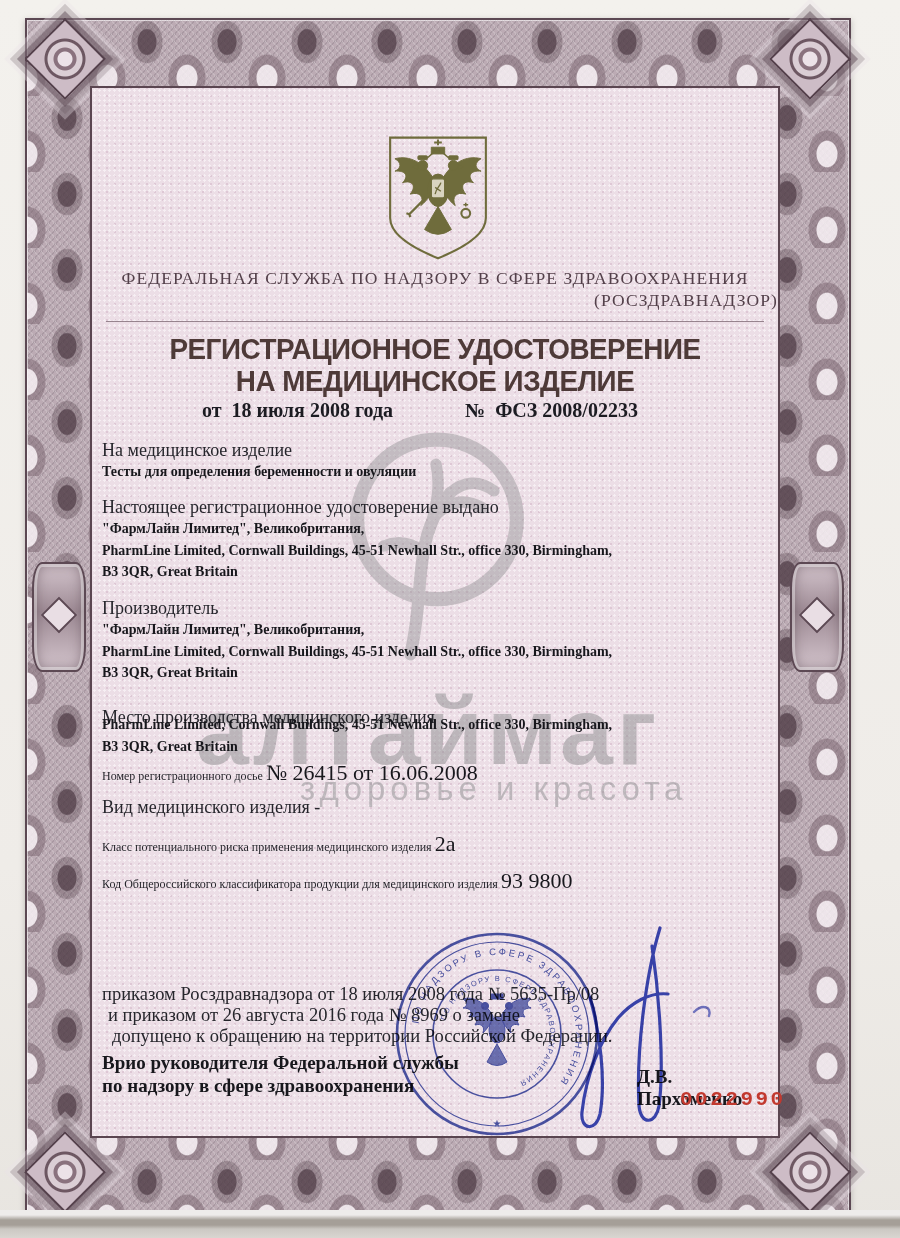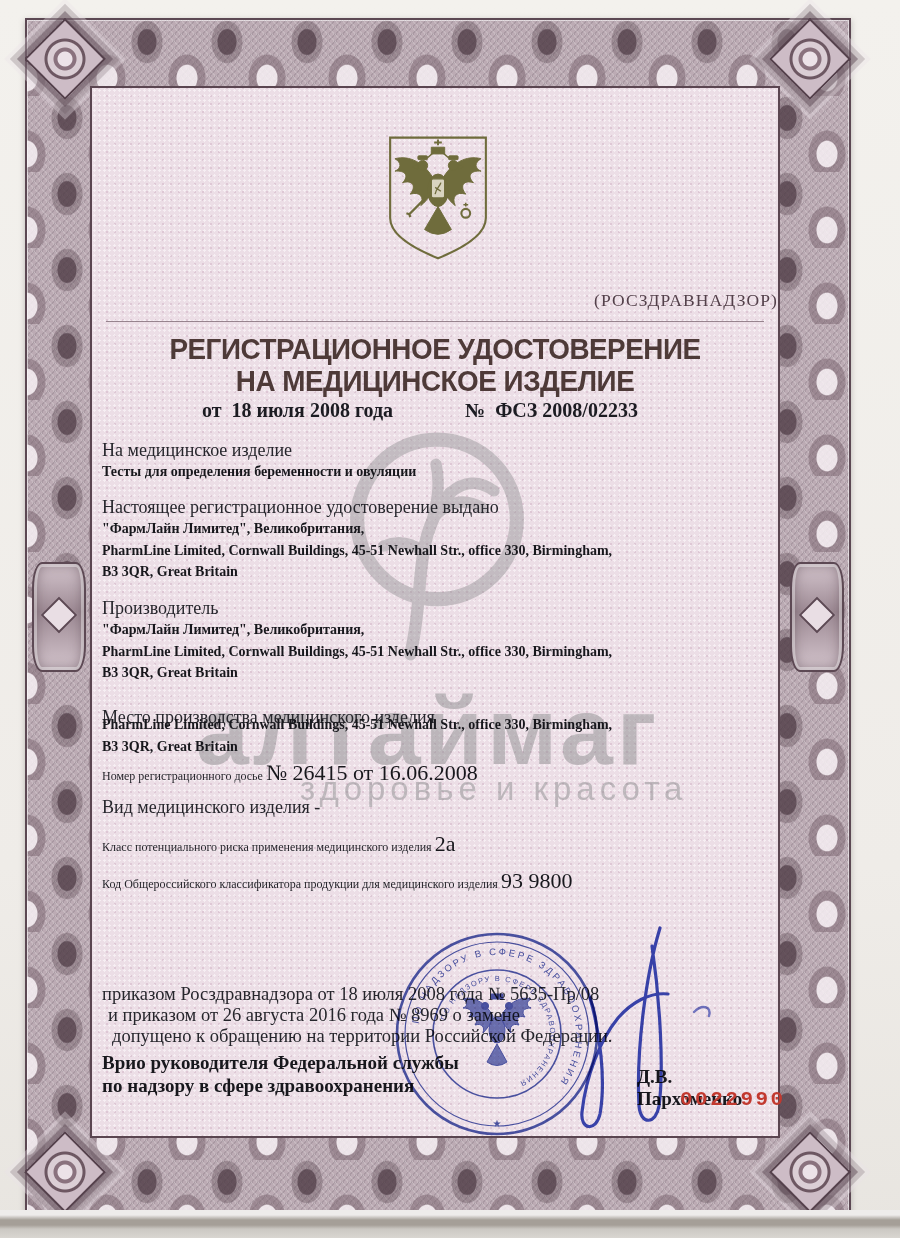--- a/index.html
+++ b/index.html
@@ -129,20 +129,21 @@
       <ellipse cx="60" cy="63" rx="11" ry="17"></ellipse>
       <path d="M60 80 L46 104 Q60 114 74 104 Z"></path>
       <path d="M52 66 L30 88 M30 88 l-3 -1 M30 88 l1 3" fill="none" stroke-width="2.4"></path>
       <circle cx="89" cy="87" r="4.6" fill="none" stroke-width="2.2"></circle>
       <path d="M89 80 v-4 M86.5 78 h5" fill="none" stroke-width="1.6"></path>
     </g>
     <rect x="53" y="51" width="14" height="20" rx="2" fill="#d9d4c0" stroke="#6f6c3c" stroke-width="1.4"></rect>
     <path d="M57 67 C58 61 62 59 63 55 M57 60 l6 4" fill="none" stroke="#6f6c3c" stroke-width="1.4"></path>
   </svg>
 
+  <div class="abs z1 authority" style="top:180px;left:0;">ФЕДЕРАЛЬНАЯ СЛУЖБА ПО НАДЗОРУ В СФЕРЕ ЗДРАВООХРАНЕНИЯ</div>
   <div class="abs z1 authority" style="top:202px;left:0;text-align:right;">(РОСЗДРАВНАДЗОР)</div>
 
   <div class="rule z1" style="top:233px;"></div>
 
   <div class="abs z1 title-line" style="top:245px;left:0;">РЕГИСТРАЦИОННОЕ УДОСТОВЕРЕНИЕ</div>
   <div class="abs z1 title-line" style="top:277px;left:0;">НА МЕДИЦИНСКОЕ ИЗДЕЛИЕ</div>
 
   <div class="abs z1 daterow" style="top:311px;left:110px;">
     <span>от  18 июля 2008 года</span>
     <span>№  ФСЗ 2008/02233</span>

